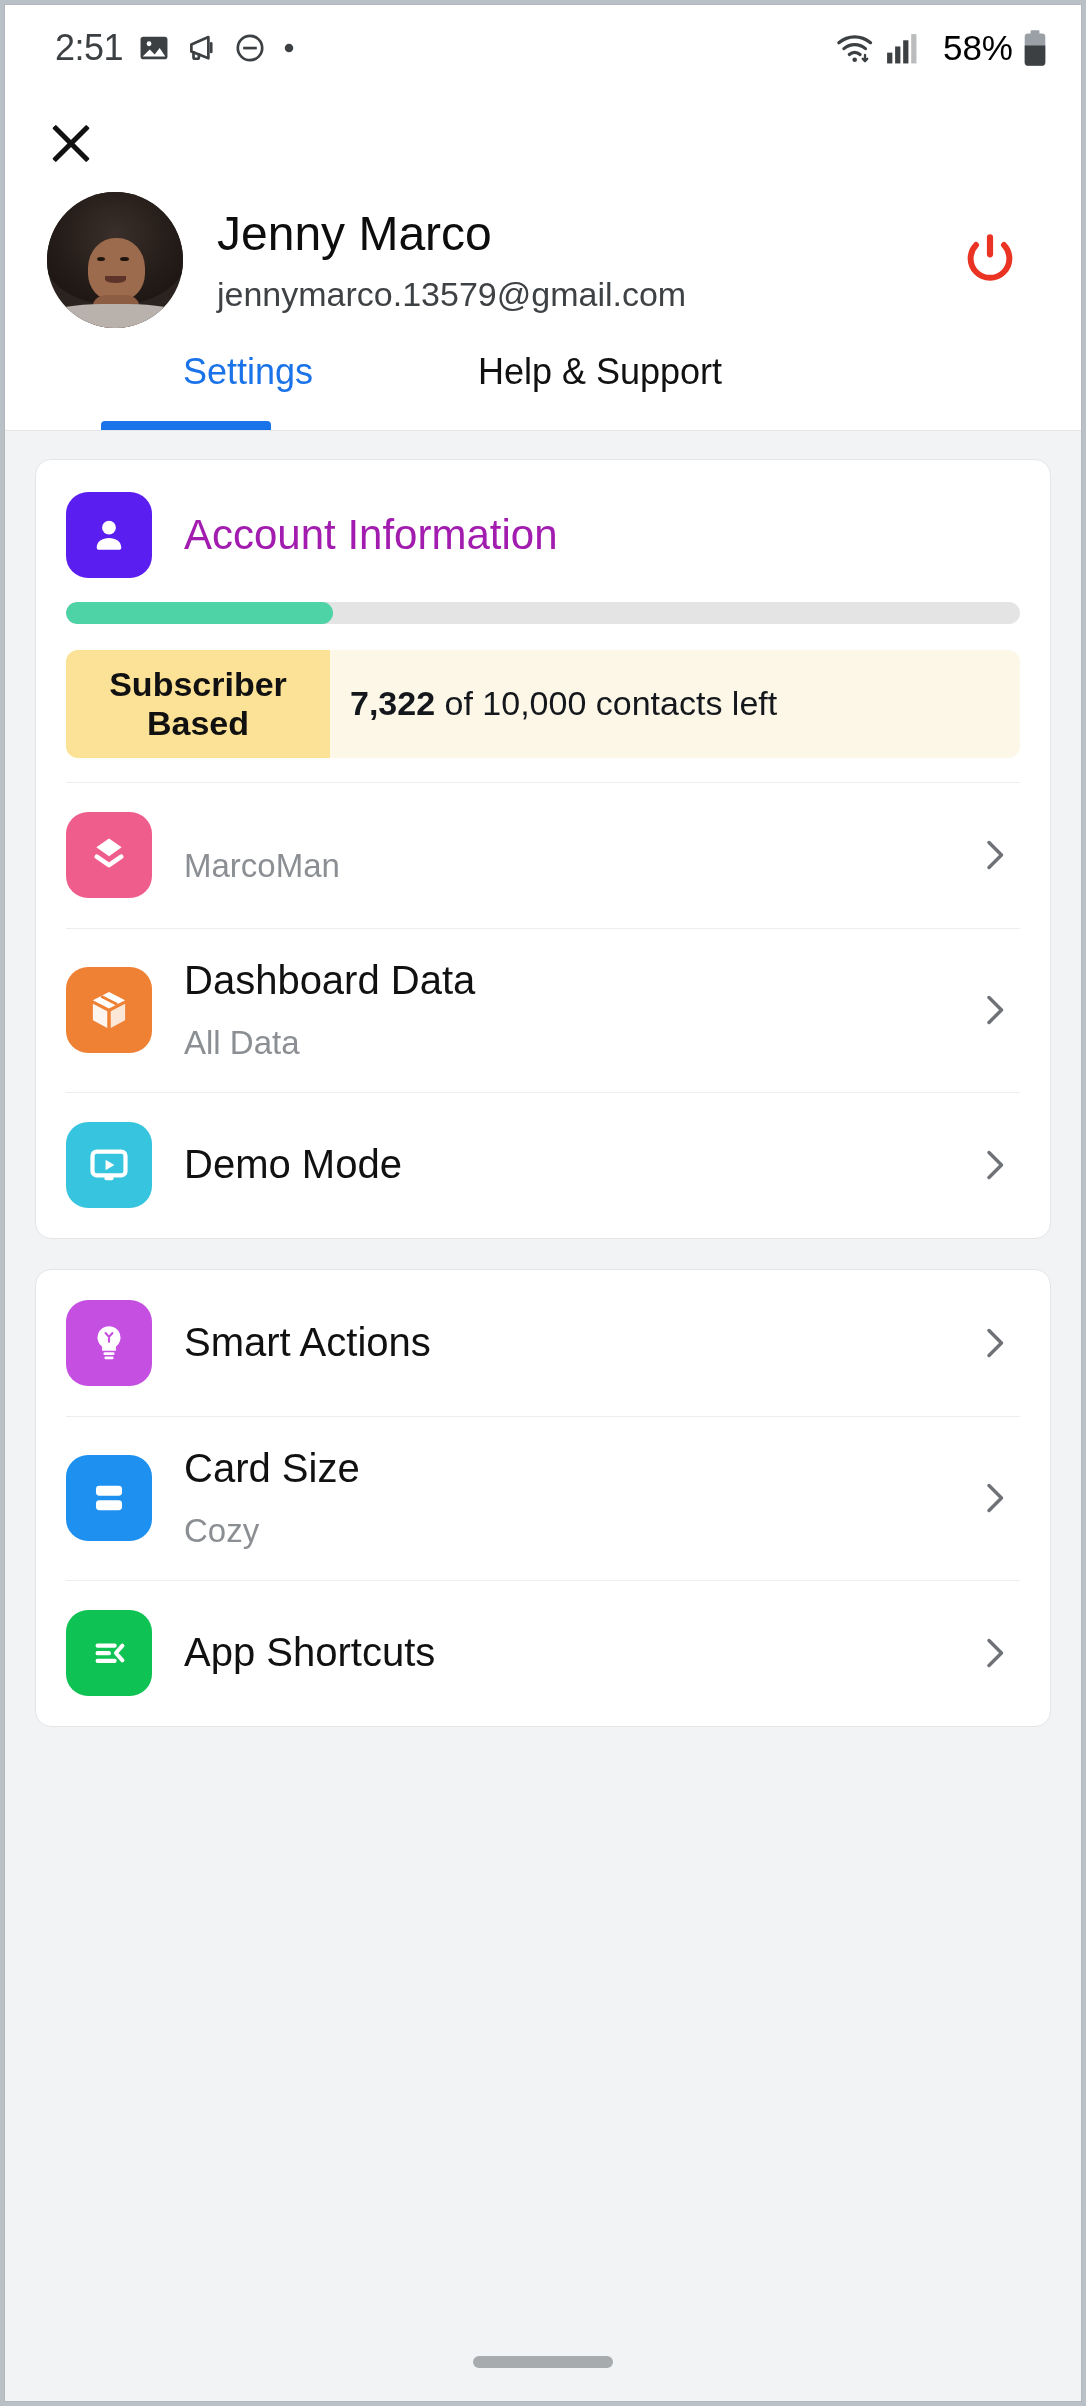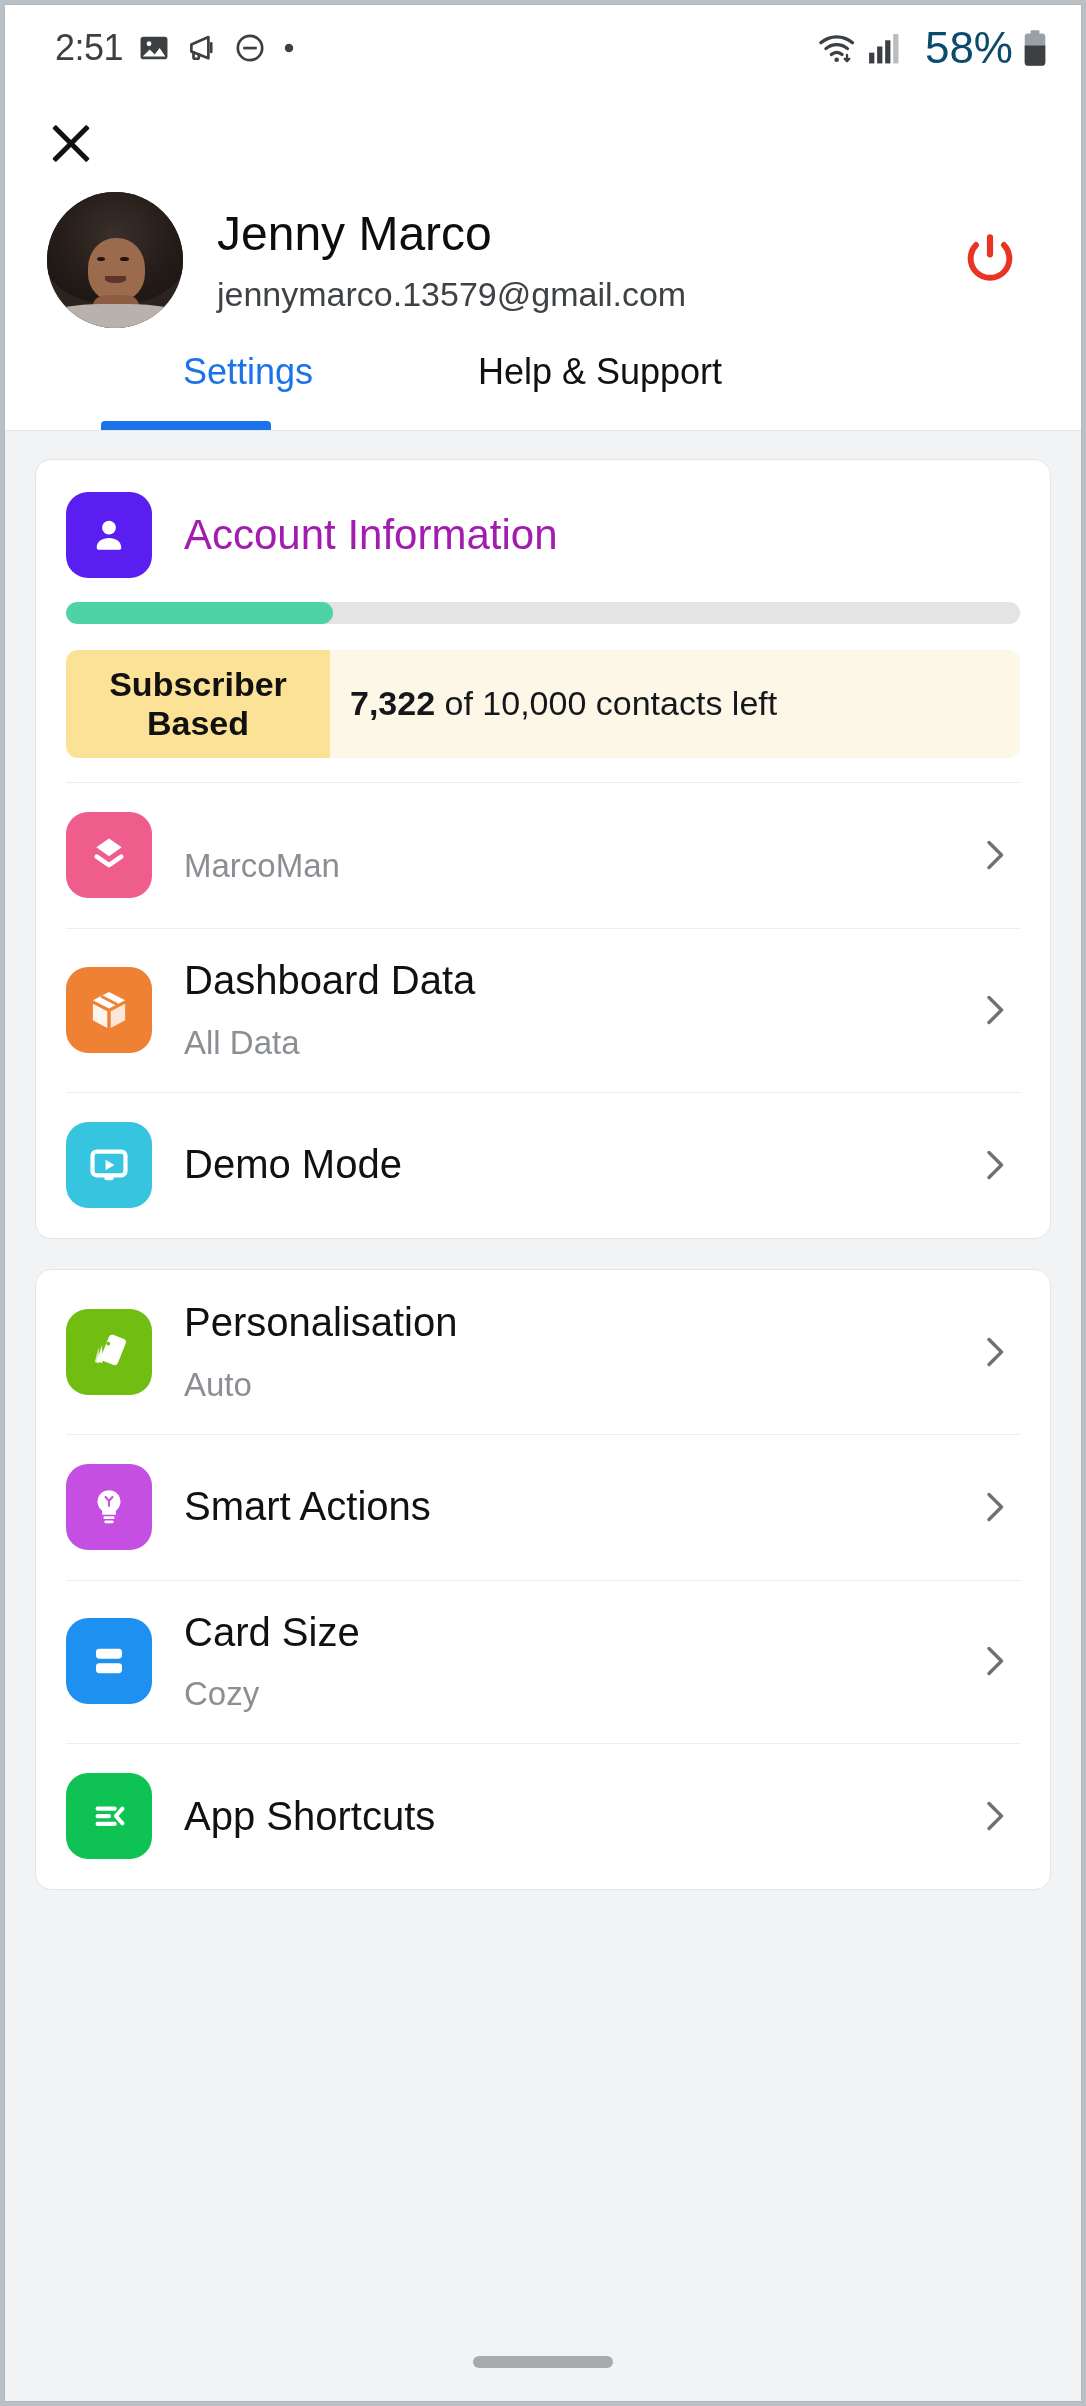--- a/index.html
+++ b/index.html
@@ -22,21 +22,21 @@
   .statusbar {
     height: 86px;
     background: #ffffff;
     display: flex;
     align-items: center;
     padding: 0 34px 0 50px;
   }
   .sb-left { display: flex; align-items: center; gap: 14px; }
   .sb-time { font-size: 36px; color: #3c4043; letter-spacing: -0.5px; }
   .sb-right { margin-left: auto; display: flex; align-items: center; gap: 10px; }
-  .sb-batt-text { font-size: 44px; color: #0c4a6e; margin-left: 16px; }
+  .sb-batt-text { font-size: 35px; color: #000000; margin-left: 16px; }
   .ico { display: inline-block; line-height: 0; }
 
   
   .header { background: #ffffff; }
   .close-row { padding: 26px 0 0 40px; height: 78px; }
   .close-x {
     width: 52px; height: 52px;
     position: relative; display: inline-block;
   }
   .close-x::before, .close-x::after {
@@ -379,41 +379,20 @@
               </svg>
           </span>
         </div>
 
       </div>
     </div>
 
     <div class="card">
       <div class="rows">
 
-        <div class="row">
-          <div class="tile" style="background:#72bd12">
-            <span class="ico">
-              <svg width="46" height="46" viewBox="0 0 24 24">
-                <rect x="9.6" y="3.6" width="9.4" height="14.6" rx="2" fill="#fff" transform="rotate(22 14.3 10.9)"></rect>
-                <circle cx="11.6" cy="7.6" r="1" fill="#72bd12"></circle>
-                <path d="M8.4 8.2l-2.8 8.6 3 1.1z" fill="#fff" opacity="0.95"></path>
-                <path d="M6.6 9.4l-2 7.8 2.2.8z" fill="#fff" opacity="0.75"></path>
-              </svg>
-            </span>
-          </div>
-          <div class="rtext">
-            <div class="rtitle">Personalisation</div>
-            <div class="rsub">Auto</div>
-          </div>
-          <span class="chev">
-            <svg width="40" height="40" viewBox="0 0 24 24">
-                <path d="M9 4.5L16.5 12 9 19.5" fill="none" stroke="#6e7276" stroke-width="2.1" stroke-linecap="round" stroke-linejoin="round"></path>
-              </svg>
-          </span>
-        </div>
 
         <div class="row">
           <div class="tile" style="background:#c44fe0">
             <span class="ico">
               <svg width="46" height="46" viewBox="0 0 24 24">
                 <path d="M12 3.2a6 6 0 0 0-3.6 10.8v2.1h7.2v-2.1A6 6 0 0 0 12 3.2z" fill="#fff"></path>
                 <rect x="9.1" y="16.8" width="5.8" height="1.5" rx="0.7" fill="#fff"></rect>
                 <rect x="9.6" y="19" width="4.8" height="1.5" rx="0.7" fill="#fff"></rect>
                 <path d="M10.2 6.8l1.8 2 1.8-2M12 8.8v2.6" fill="none" stroke="#c44fe0" stroke-width="1.1" stroke-linecap="round"></path>
               </svg>

